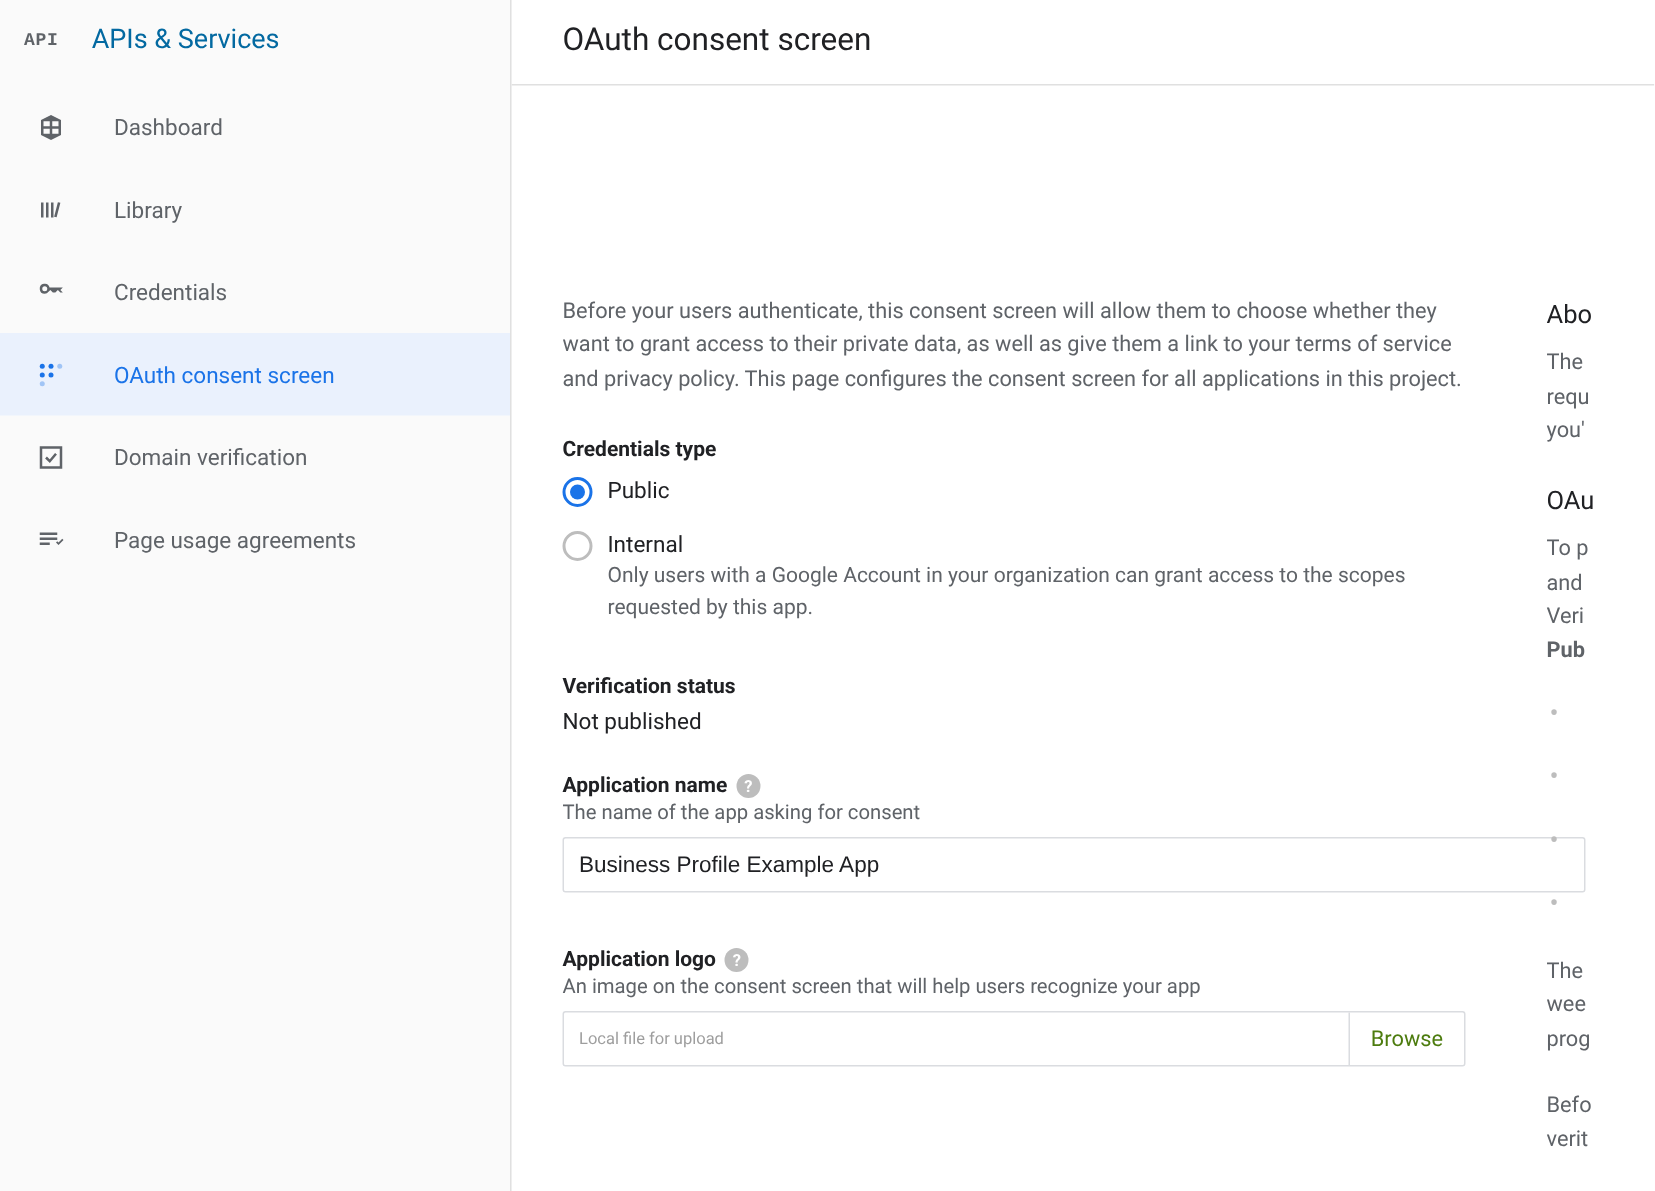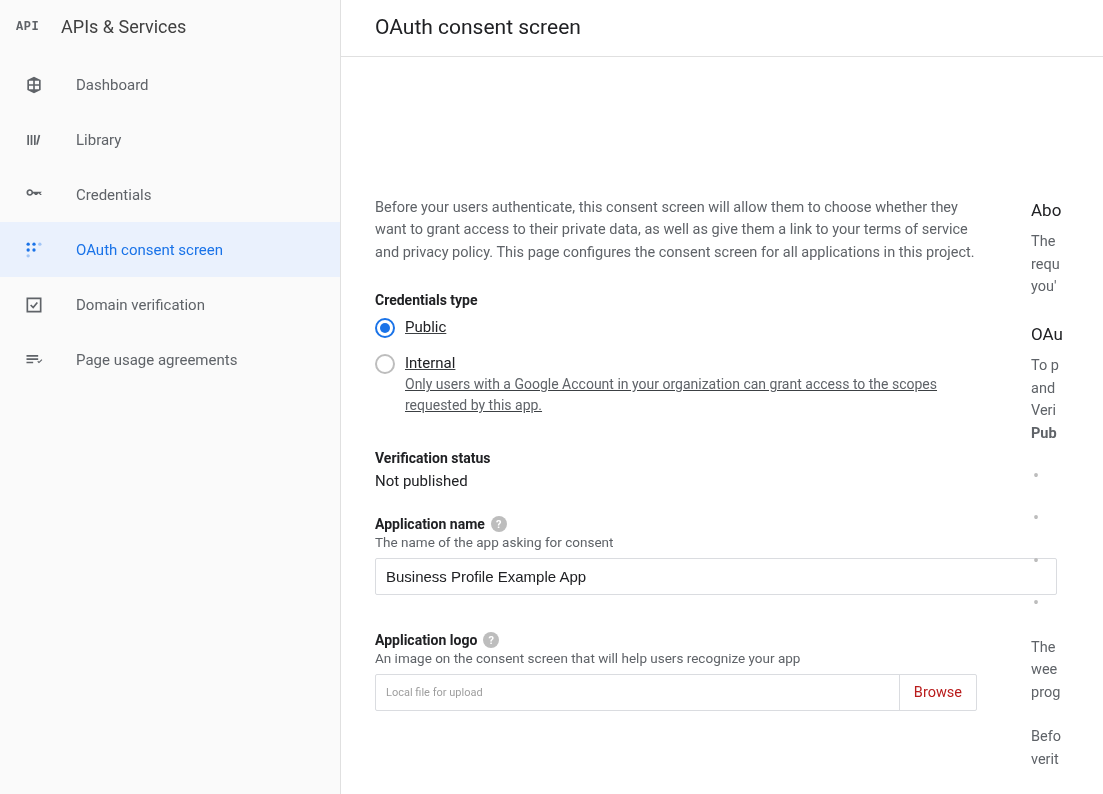--- a/index.html
+++ b/index.html
@@ -27,21 +27,21 @@
     .api-logo {
       font-family: "Courier New", monospace;
       font-weight: 700;
       font-size: 12px;
       letter-spacing: 0.5px;
       color: #5f6368;
       margin-right: 22px;
     }
     .sidebar-title {
       font-size: 18px;
-      color: #404040;
+      color: #0369a1;
       font-weight: 400;
     }
     .nav-list { list-style: none; padding-top: 2px; }
     .nav-item {
       display: flex;
       align-items: center;
       height: 55px;
       padding-left: 22px;
       color: #5f6368;
       cursor: pointer;
@@ -94,21 +94,21 @@
       margin-bottom: 28px;
       max-width: 610px;
     }
     .section-label {
       font-size: 14px;
       font-weight: 700;
       color: #202124;
       margin-bottom: 6px;
     }
     .radio-group { margin-bottom: 30px; }
-    .radio-option { display: flex; padding: 4px 0; text-decoration: underline; }
+    .radio-option { display: flex; padding: 4px 0; }
     .radio-circle {
       width: 20px; height: 20px;
       border: 2px solid #bdbdbd;
       border-radius: 50%;
       margin-right: 10px;
       flex-shrink: 0;
       position: relative;
     }
     .radio-circle.checked { border-color: #1a73e8; }
     .radio-circle.checked::after {
@@ -174,21 +174,21 @@
       align-items: center;
       color: #9e9e9e;
       font-size: 11px;
     }
     .browse-btn {
       border-left: 1px solid #dadce0;
       padding: 0 14px;
       display: flex;
       align-items: center;
       font-size: 14.5px;
-      color: #b91c1c;
+      color: #4d7c0f;
       cursor: pointer;
     }
 
     .right-col {
       padding-top: 140px;
       color: #5f6368;
       font-size: 14.5px;
       line-height: 1.55;
       overflow: hidden;
       flex: 1;

